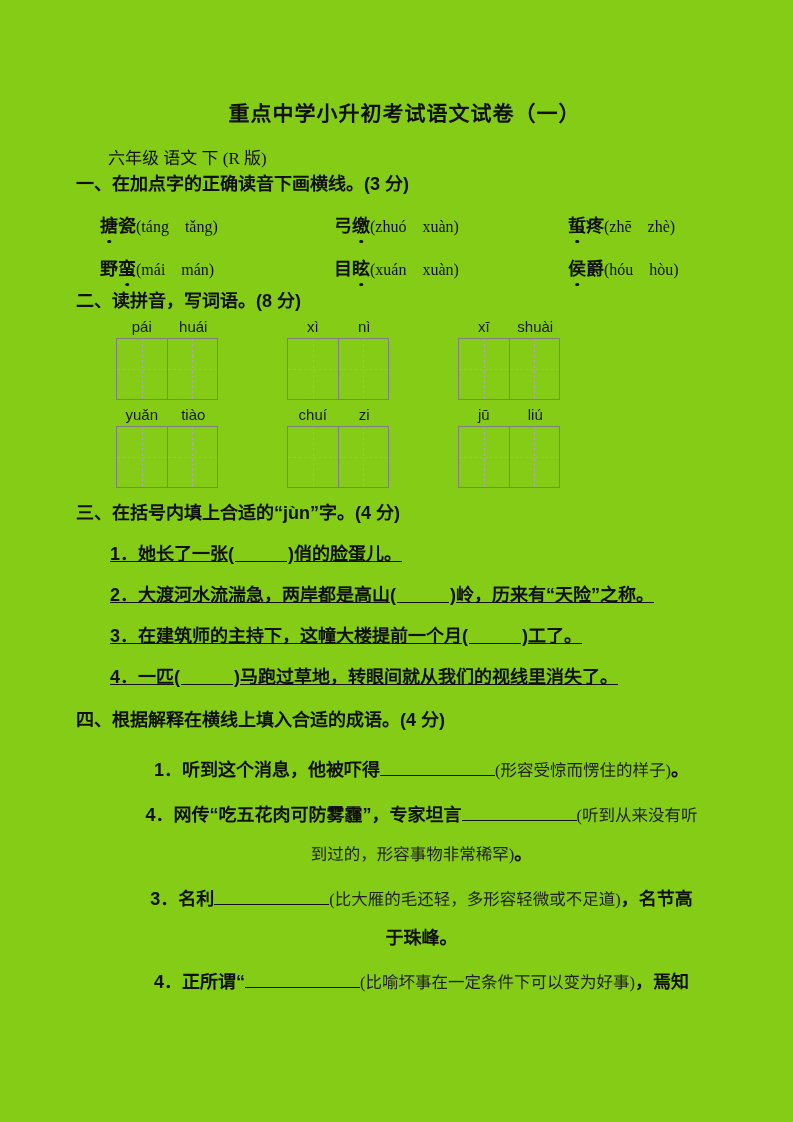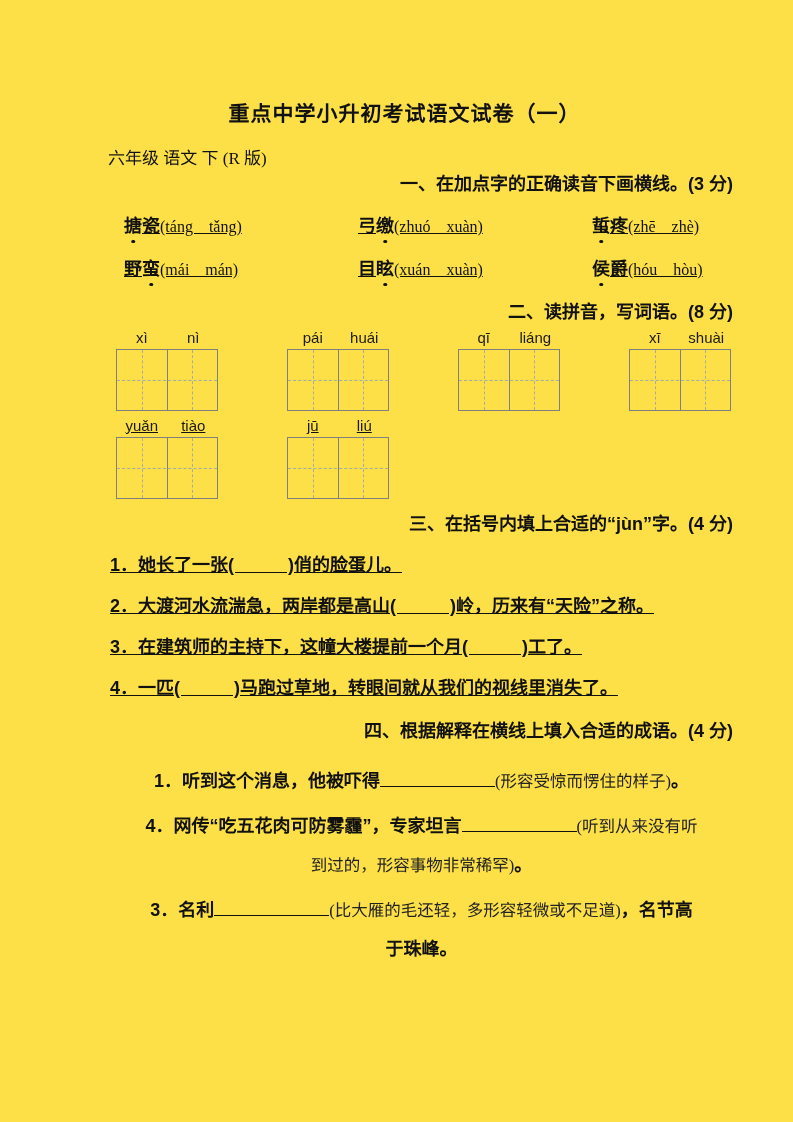--- a/index.html
+++ b/index.html
@@ -1,21 +1,21 @@
 <!DOCTYPE html>
 <html lang="zh-CN"><head>
 <meta charset="utf-8">
 <style>
   html,body { margin:0; padding:0; background:#ffffff; }
   .page {
     position:relative;
     width:793px; height:1122px;
     box-sizing:border-box;
     margin:0 auto;
-    background:#fde047;
+    background:#84cc16;
     color:#111111;
     padding:100px 60px 15px 76px;
     overflow:hidden;
     font-family:"Liberation Serif", serif;
   }
   
   .title {
     text-align:center;
     font:700 21px/27px "Liberation Sans", sans-serif;
     letter-spacing:1px;
@@ -25,50 +25,48 @@
     margin:20px 0 0 0;
     width:640px;
     font:400 17px/24px "Liberation Serif", serif;
     align-items:center;
   }
   .meta-left { margin-left:32px; }
   
   .sec-head {
     font:700 18px/26px "Liberation Sans", sans-serif;
     white-space:nowrap;
-    text-align:right;
   }
   
   .pron-row {
     display:flex;
-    margin:15px 0 0 48px;
+    margin:15px 0 0 24px;
     font:600 18px/28px "Liberation Sans", sans-serif;
     white-space:nowrap;
-    text-decoration:underline;
   }
   .pron-row.second { margin-top:14px; }
   .pron-item { width:234px; }
   .pron-item:last-child { width:auto; }
   .pron-options {
     font:400 16px/28px "Liberation Serif", serif;
     font-weight:400;
   }
   .dot-under { position:relative; display:inline-block; }
   .dot-under::after {
     content:""; position:absolute;
     left:50%; transform:translateX(-50%);
     bottom:-3px; width:3.5px; height:3.5px;
     border-radius:50%; background:#111111;
   }
   
   .grid-row {
     display:flex; gap:68px;
     margin:4px 0 0 40px;
   }
-  .grid-row.second { margin-top:6px;text-decoration:underline; }
+  .grid-row.second { margin-top:6px; }
   .pin-group { display:flex; flex-direction:column; }
   .pinyin-label {
     display:flex; width:103px; height:18px;
     font:400 15px/18px "Liberation Sans", sans-serif;
     color:#1a1a1a;
     margin-bottom:2px;
   }
   .pinyin-label span { width:50%; text-align:center; }
   .tian-box {
     position:relative;
@@ -127,70 +125,70 @@
     <span class="pron-item"><span></span><span class="dot-under">搪</span><span>瓷</span><span class="pron-options">(táng　tǎng)</span></span>
     <span class="pron-item"><span>弓</span><span class="dot-under">缴</span><span></span><span class="pron-options">(zhuó　xuàn)</span></span>
     <span class="pron-item"><span></span><span class="dot-under">蜇</span><span>疼</span><span class="pron-options">(zhē　zhè)</span></span>
   </div>
   <div class="pron-row second">
     <span class="pron-item"><span>野</span><span class="dot-under">蛮</span><span></span><span class="pron-options">(mái　mán)</span></span>
     <span class="pron-item"><span>目</span><span class="dot-under">眩</span><span></span><span class="pron-options">(xuán　xuàn)</span></span>
     <span class="pron-item"><span></span><span class="dot-under">侯</span><span>爵</span><span class="pron-options">(hóu　hòu)</span></span>
   </div>
 
-  <div class="sec-head" style="margin-top:15px">二、读拼音，写词语。(8 分)</div>
+  <div class="sec-head" style="margin-top:4px">二、读拼音，写词语。(8 分)</div>
 
   <div class="grid-row">
+    <div class="pin-group">
+      <div class="pinyin-label">
+          <span>pái</span>
+          <span>huái</span>
+        </div>
+      <div class="tian-box">
+          <div class="tian-cell"></div>
+          <div class="tian-cell"></div>
+        </div>
+    </div>
     <div class="pin-group">
       <div class="pinyin-label">
           <span>xì</span>
           <span>nì</span>
         </div>
       <div class="tian-box">
           <div class="tian-cell"></div>
           <div class="tian-cell"></div>
         </div>
     </div>
     <div class="pin-group">
       <div class="pinyin-label">
-          <span>pái</span>
-          <span>huái</span>
-        </div>
-      <div class="tian-box">
-          <div class="tian-cell"></div>
-          <div class="tian-cell"></div>
-        </div>
-    </div>
-    <div class="pin-group">
-      <div class="pinyin-label">
-          <span>qī</span>
-          <span>liáng</span>
-        </div>
-      <div class="tian-box">
-          <div class="tian-cell"></div>
-          <div class="tian-cell"></div>
-        </div>
-    </div>
-    <div class="pin-group">
-      <div class="pinyin-label">
           <span>xī</span>
           <span>shuài</span>
         </div>
       <div class="tian-box">
           <div class="tian-cell"></div>
           <div class="tian-cell"></div>
         </div>
     </div>
   </div>
 
   <div class="grid-row second">
     <div class="pin-group">
       <div class="pinyin-label">
           <span>yuǎn</span>
           <span>tiào</span>
+        </div>
+      <div class="tian-box">
+          <div class="tian-cell"></div>
+          <div class="tian-cell"></div>
+        </div>
+    </div>
+    <div class="pin-group">
+      <div class="pinyin-label">
+          <span>chuí</span>
+          <span>zi</span>
         </div>
       <div class="tian-box">
           <div class="tian-cell"></div>
           <div class="tian-cell"></div>
         </div>
     </div>
     <div class="pin-group">
       <div class="pinyin-label">
           <span>jū</span>
           <span>liú</span>
@@ -211,15 +209,16 @@
   </div>
 
   <div class="sec-head s4-head">四、根据解释在横线上填入合适的成语。(4 分)</div>
   <div class="s4-items">
     <p><span>1．听到这个消息，他被吓得</span><span class="blank"></span><span class="expl">(形容受惊而愣住的样子)</span><span>。</span></p>
 
     <p><span>4．网传“吃五花肉可防雾霾”，专家坦言</span><span class="blank"></span><span class="expl">(听到从来没有听</span><br><span class="expl">到过的，形容事物非常稀罕)</span><span>。</span></p>
 
     <p><span>3．名利</span><span class="blank"></span><span class="expl">(比大雁的毛还轻，多形容轻微或不足道)</span><span>，名节高</span><br><span>于珠峰。</span></p>
 
+    <p><span>4．正所谓“</span><span class="blank"></span><span class="expl">(比喻坏事在一定条件下可以变为好事)</span><span>，焉知</span></p>
   </div>
 
 </div>
 
 </body></html>

